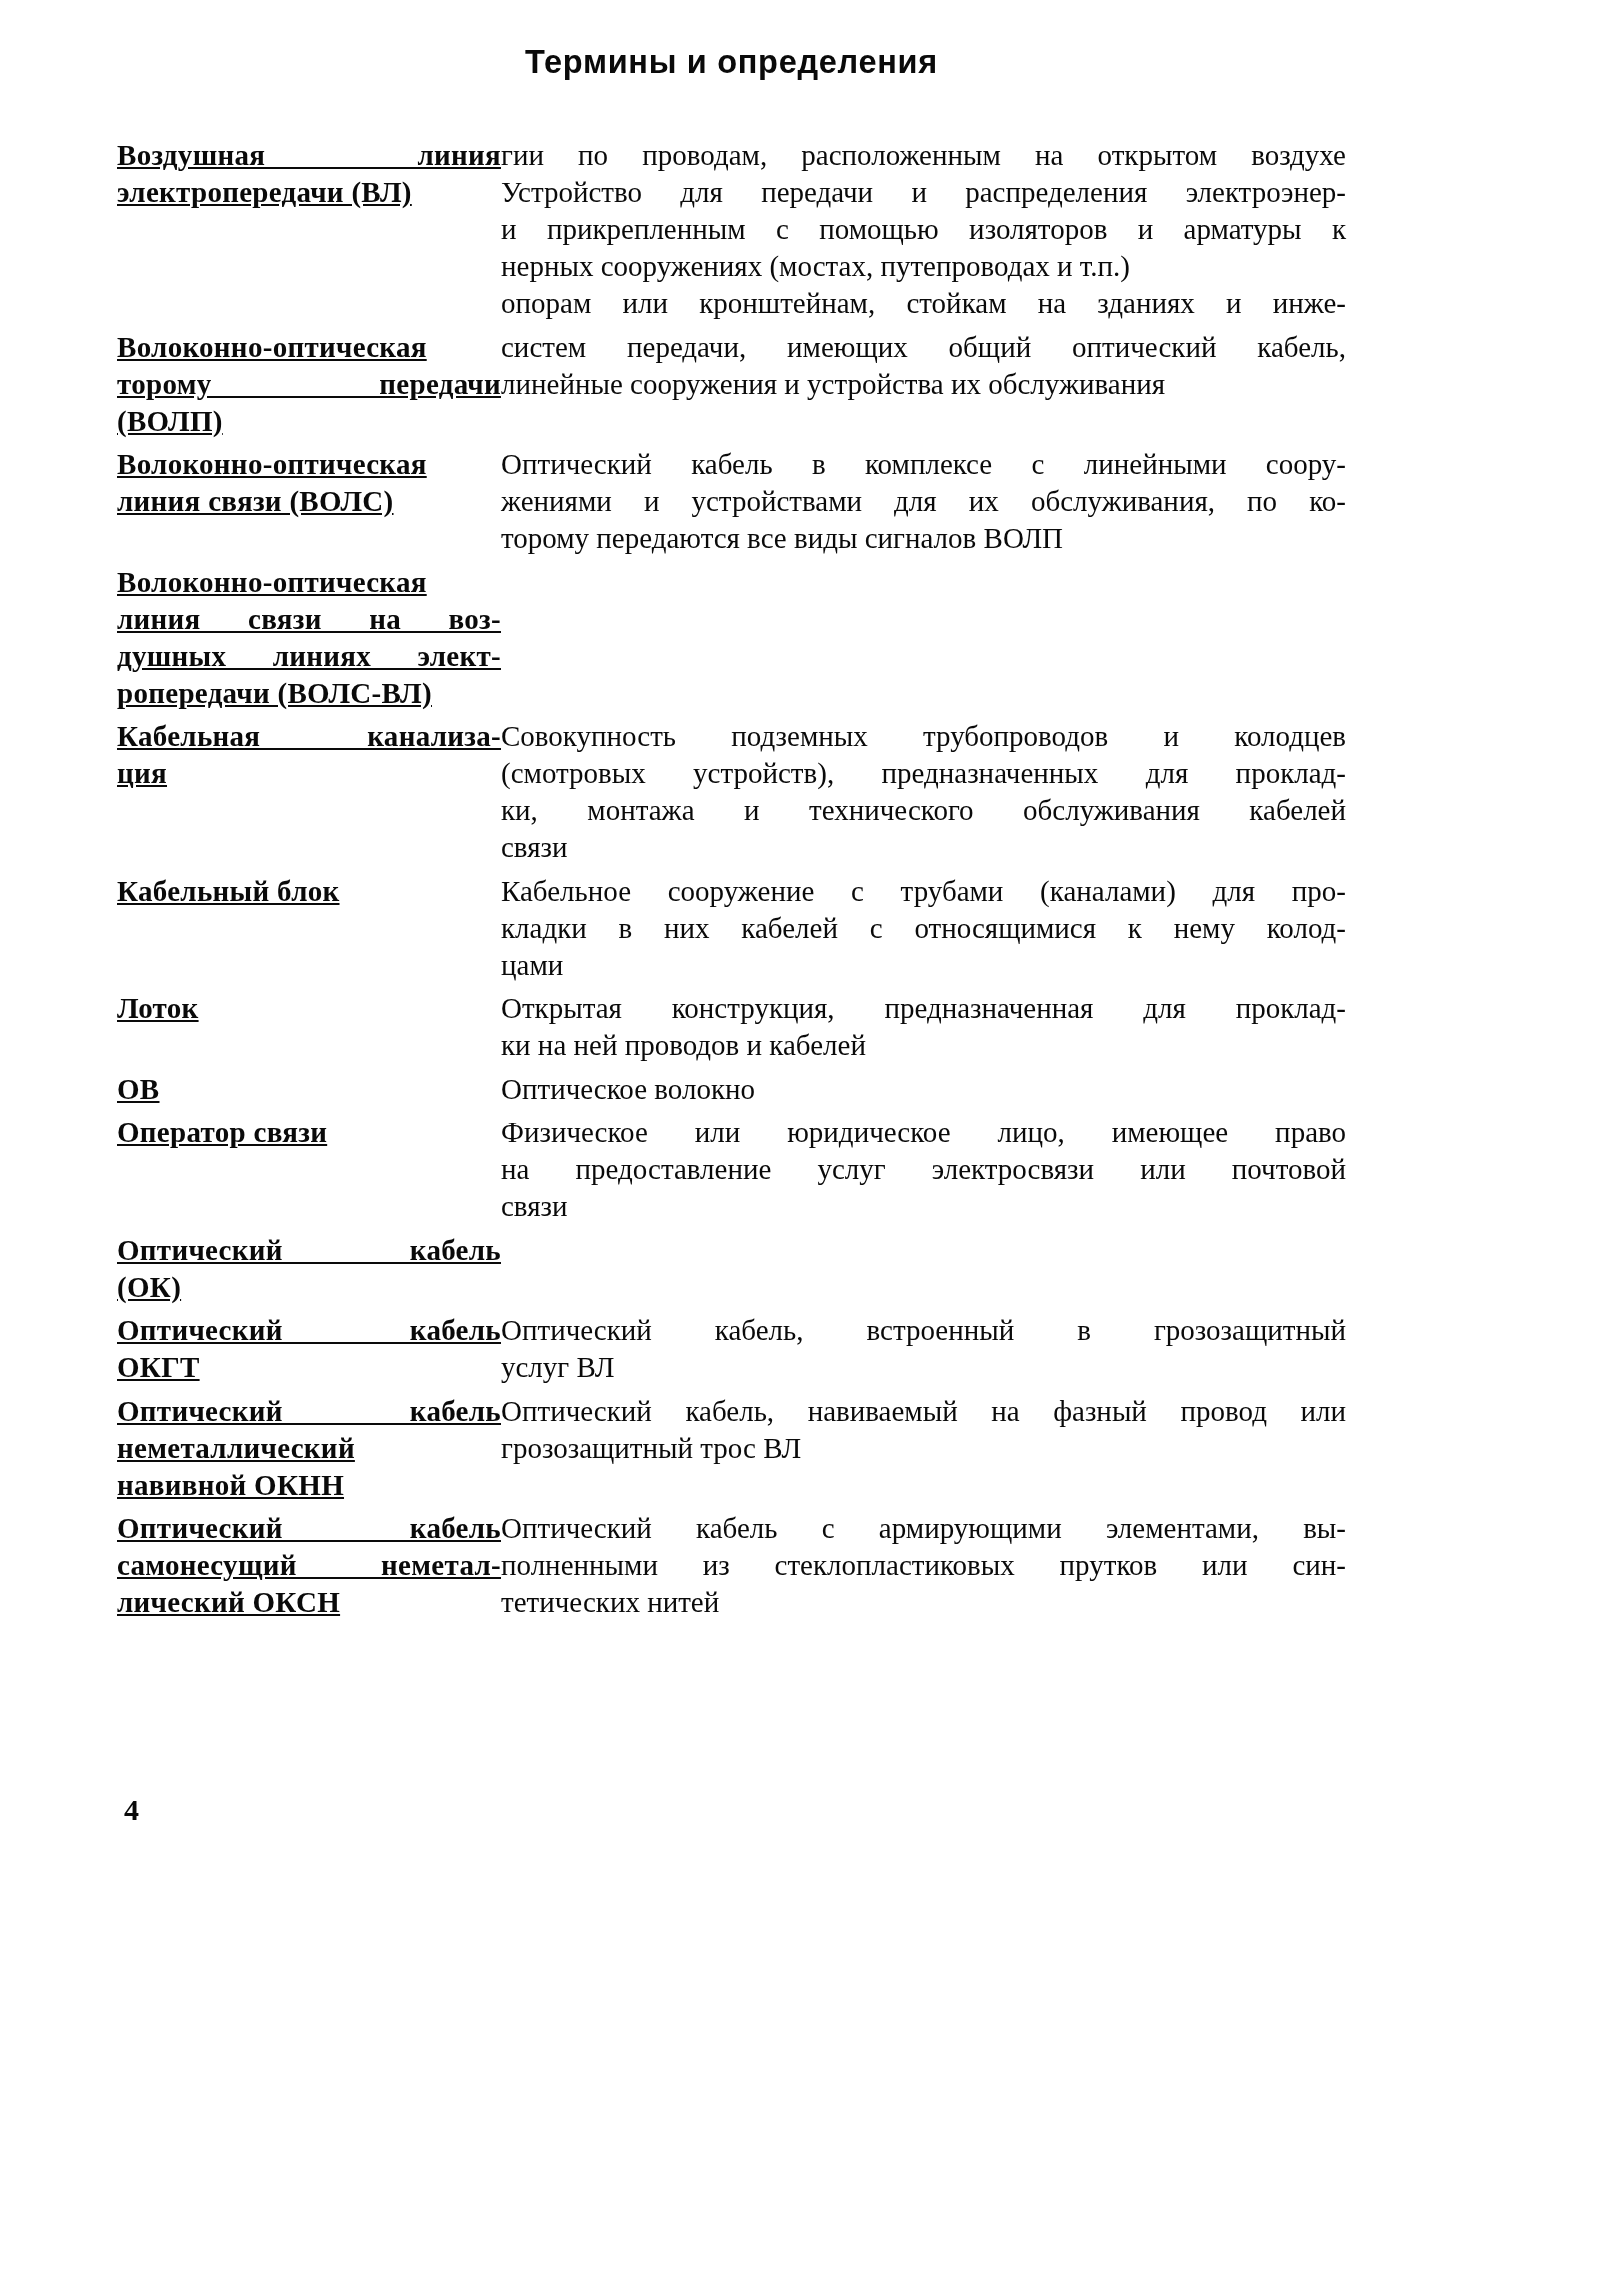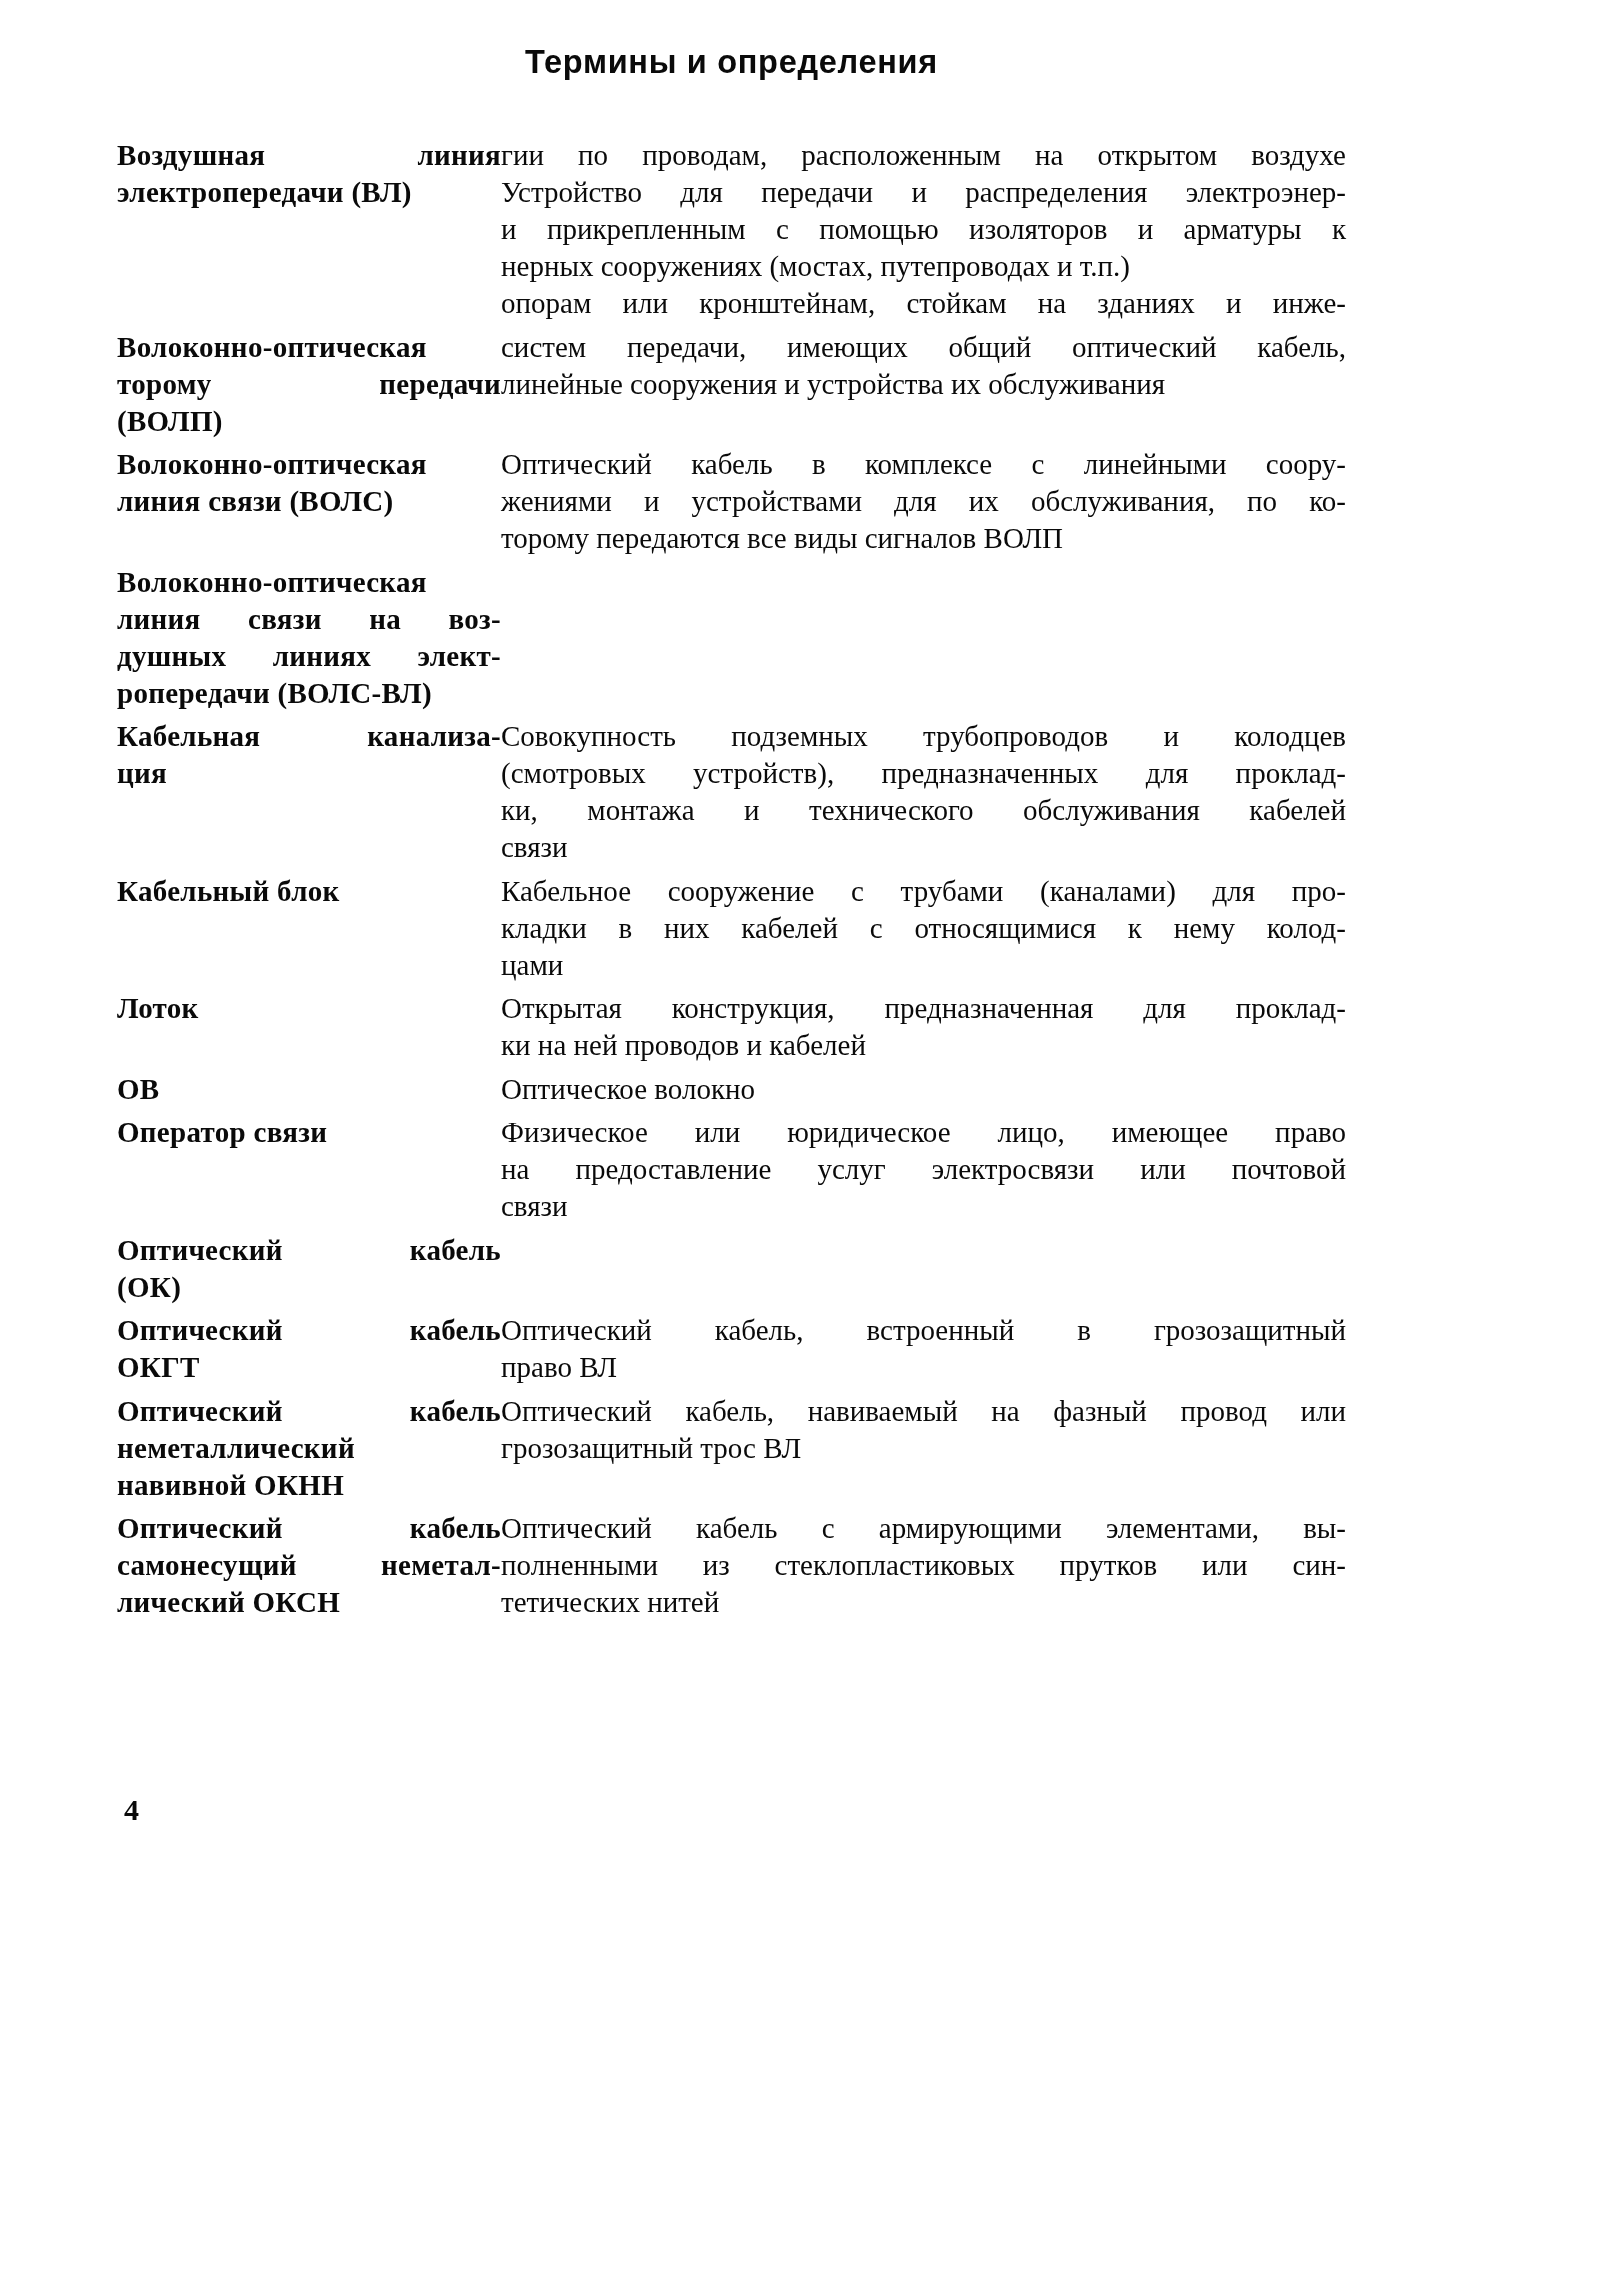--- a/index.html
+++ b/index.html
@@ -53,20 +53,21 @@
     white-space: nowrap;
   }
   
   .jl {
     white-space: normal;
     text-align: justify;
     text-align-last: justify;
   }
   .term-col .t-line {
     letter-spacing: 0.3px;
+    text-decoration: underline;
   }
   .page-number {
     position: absolute;
     left: 124px;
     top: 1793px;
     font-size: 30px;
     font-weight: bold;
     font-family: "Liberation Serif", serif;
   }
 </style>
@@ -175,21 +176,21 @@
           <div class="t-line">(ОК)</div>
         </div>
       </div>
       <div class="entry">
         <div class="term-col">
           <div class="t-line jl">Оптический кабель</div>
           <div class="t-line">ОКГТ</div>
         </div>
         <div class="def-col">
           <div class="d-line jl">Оптический кабель, встроенный в грозозащитный</div>
-          <div class="d-line">право ВЛ</div>
+          <div class="d-line">услуг ВЛ</div>
         </div>
       </div>
       <div class="entry">
         <div class="term-col">
           <div class="t-line jl">Оптический кабель</div>
           <div class="t-line jl">неметаллический</div>
           <div class="t-line">навивной ОКНН</div>
         </div>
         <div class="def-col">
           <div class="d-line jl">Оптический кабель, навиваемый на фазный провод или</div>

